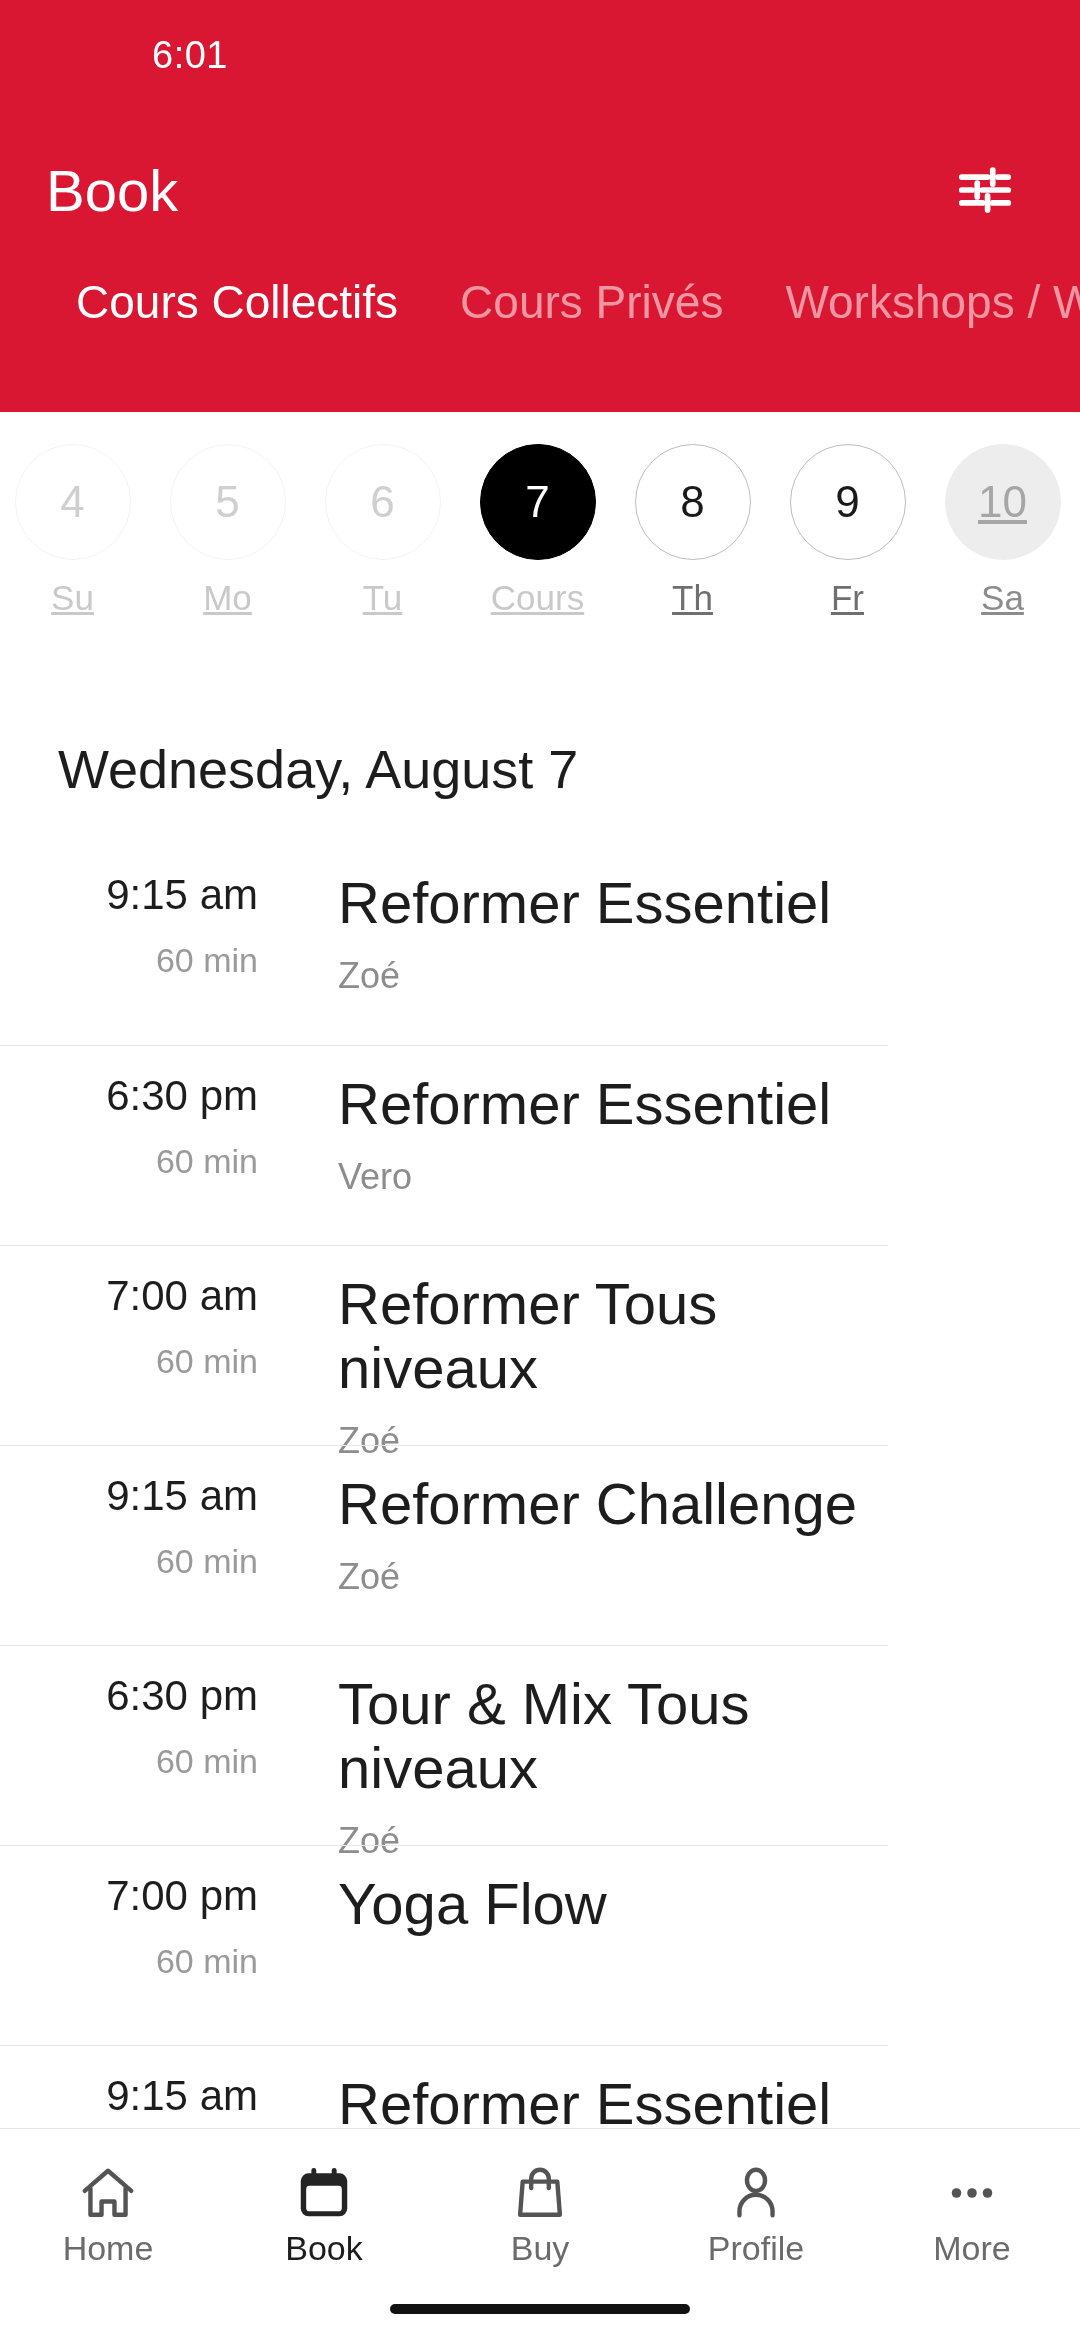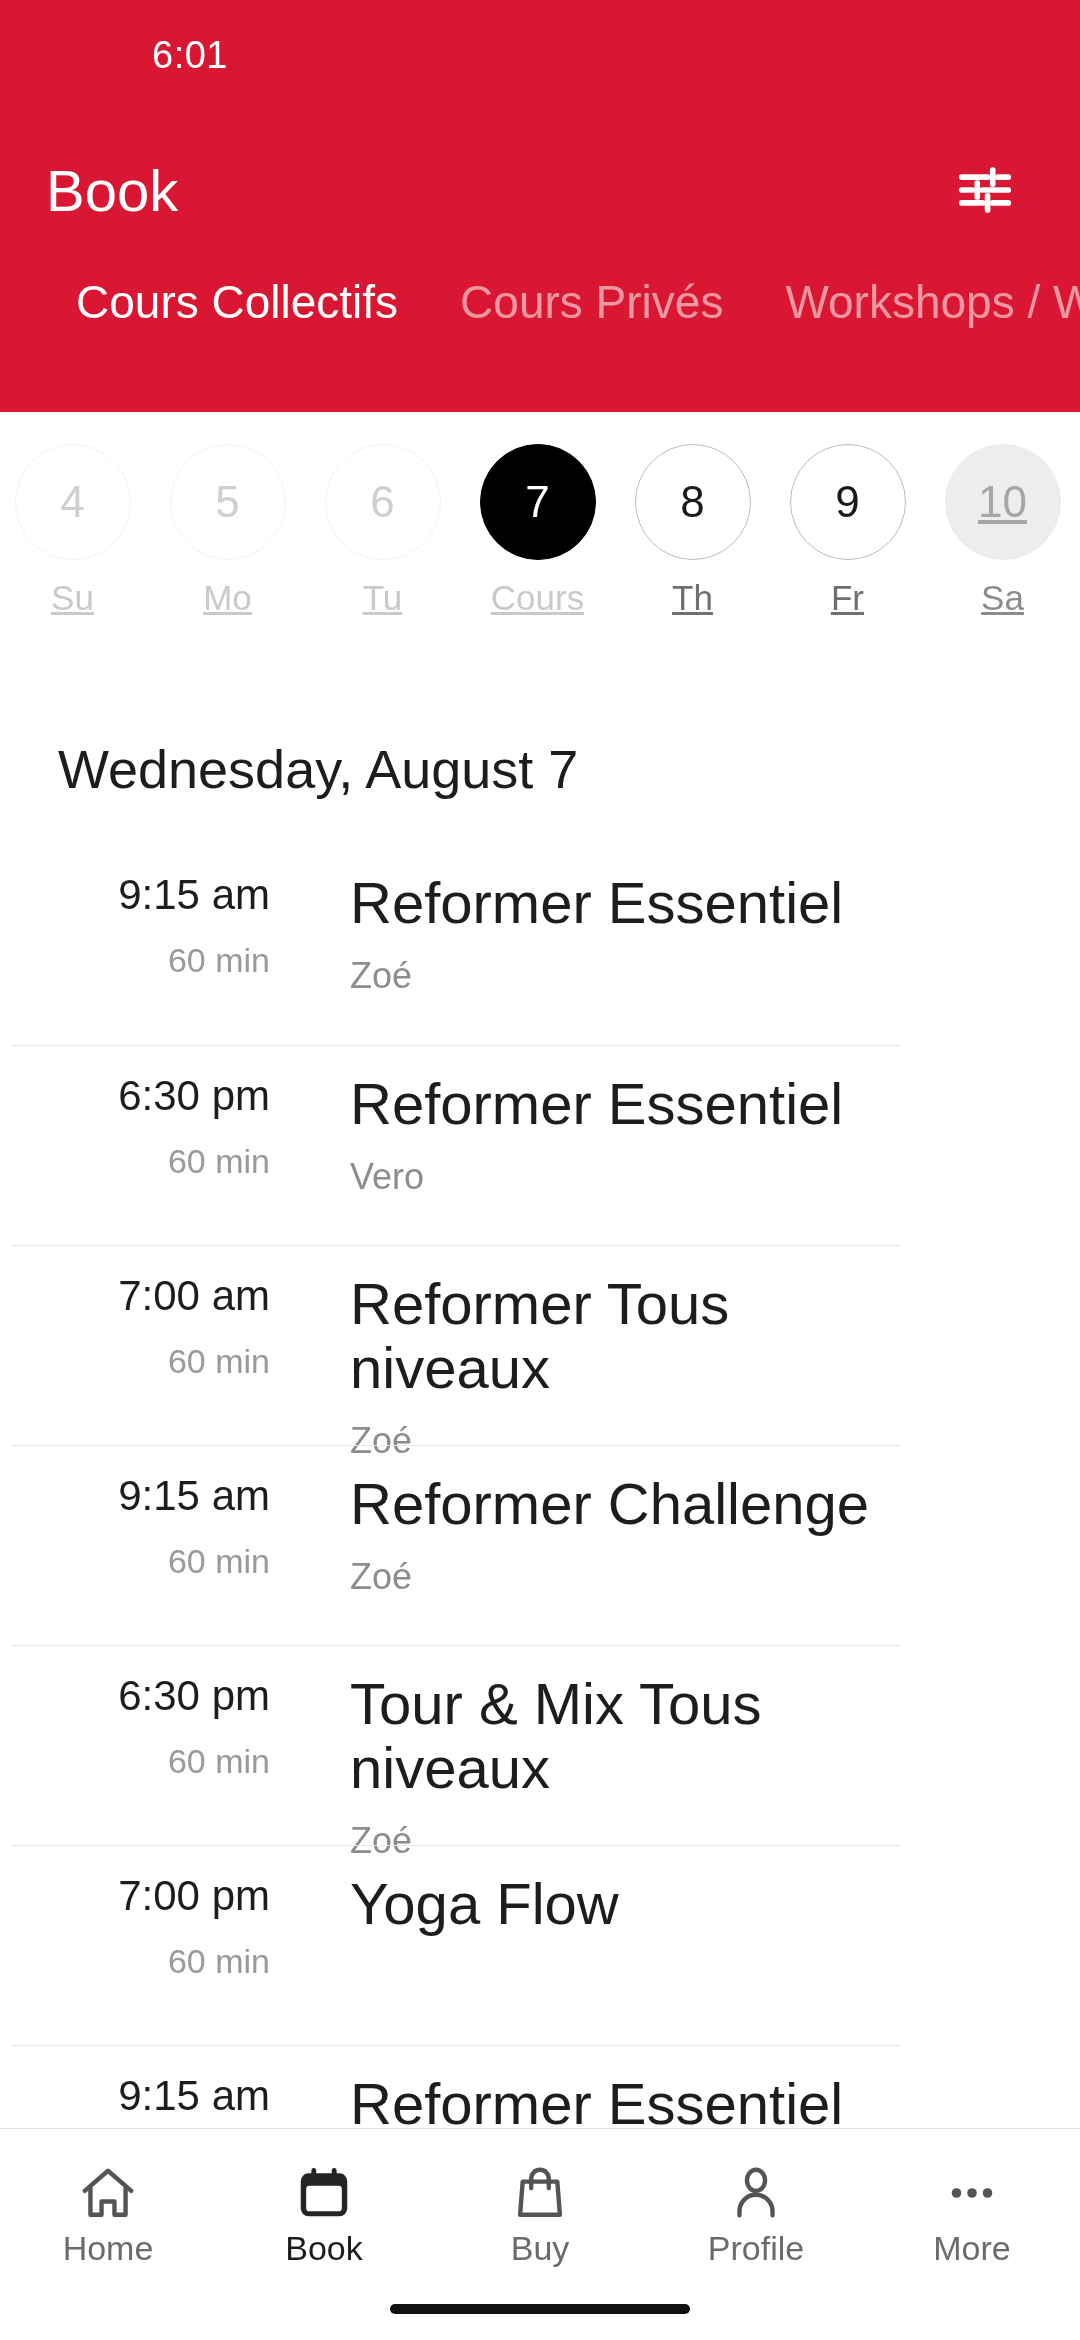--- a/index.html
+++ b/index.html
@@ -127,21 +127,21 @@
   
   .day-heading {
     position:absolute; top:738px; left:58px;
     font-size:54px;
     color:#1d1d1d;
     font-weight:400;
   }
 
   
   .list {
-    position:absolute; top:845px; left:12px;
+    position:absolute; top:845px; left:0;
     width:888px;
     height:1285px;
     overflow:hidden;
   }
   .row {
     position:relative;
     display:flex;
     height:200px;
     padding-top:26px;
     border-top:1px solid #e8e8e8;

